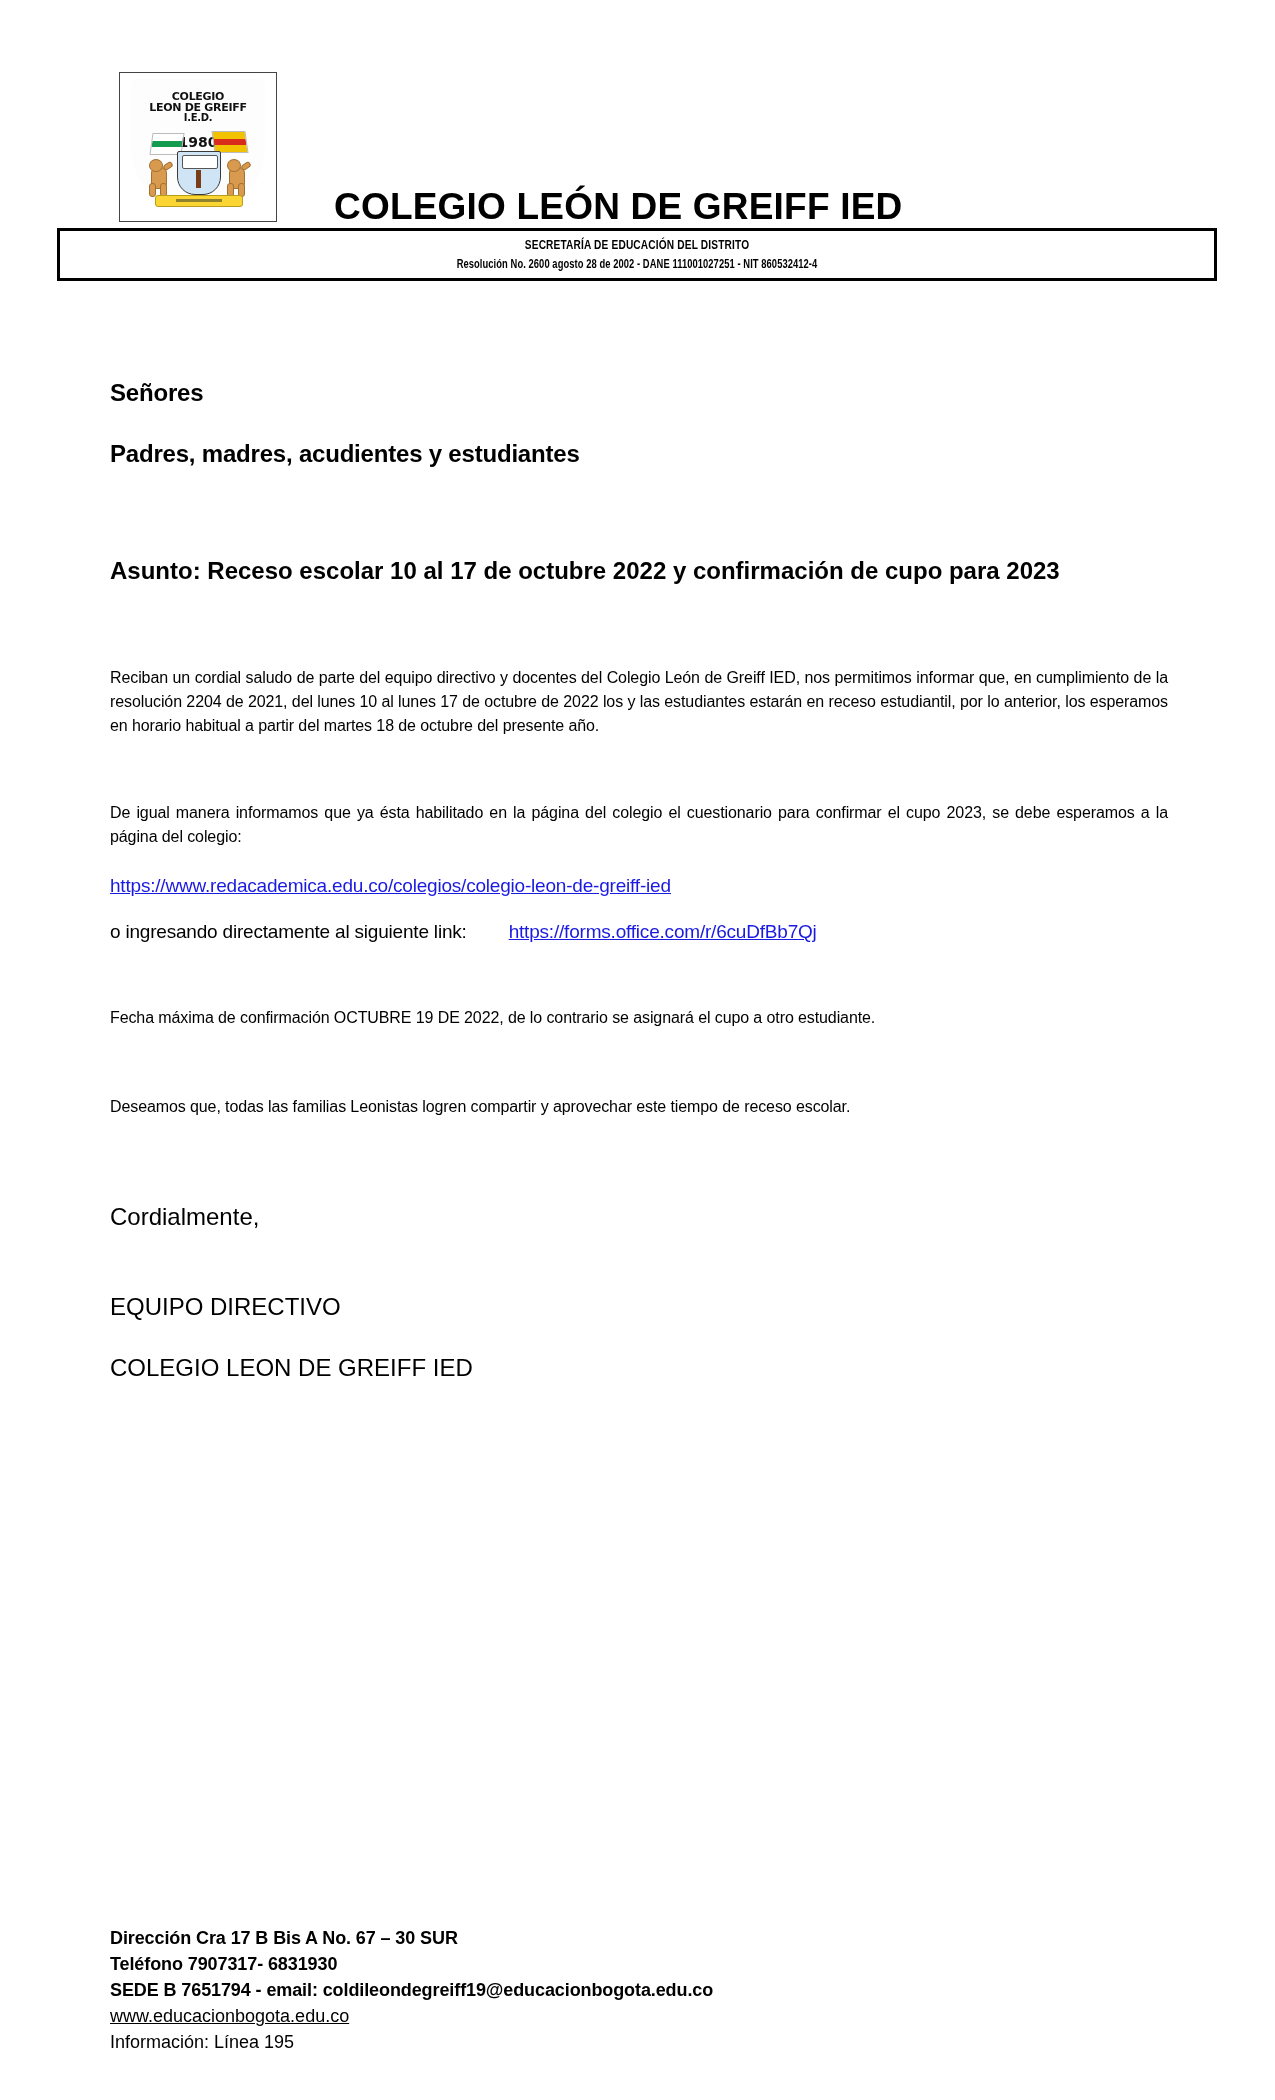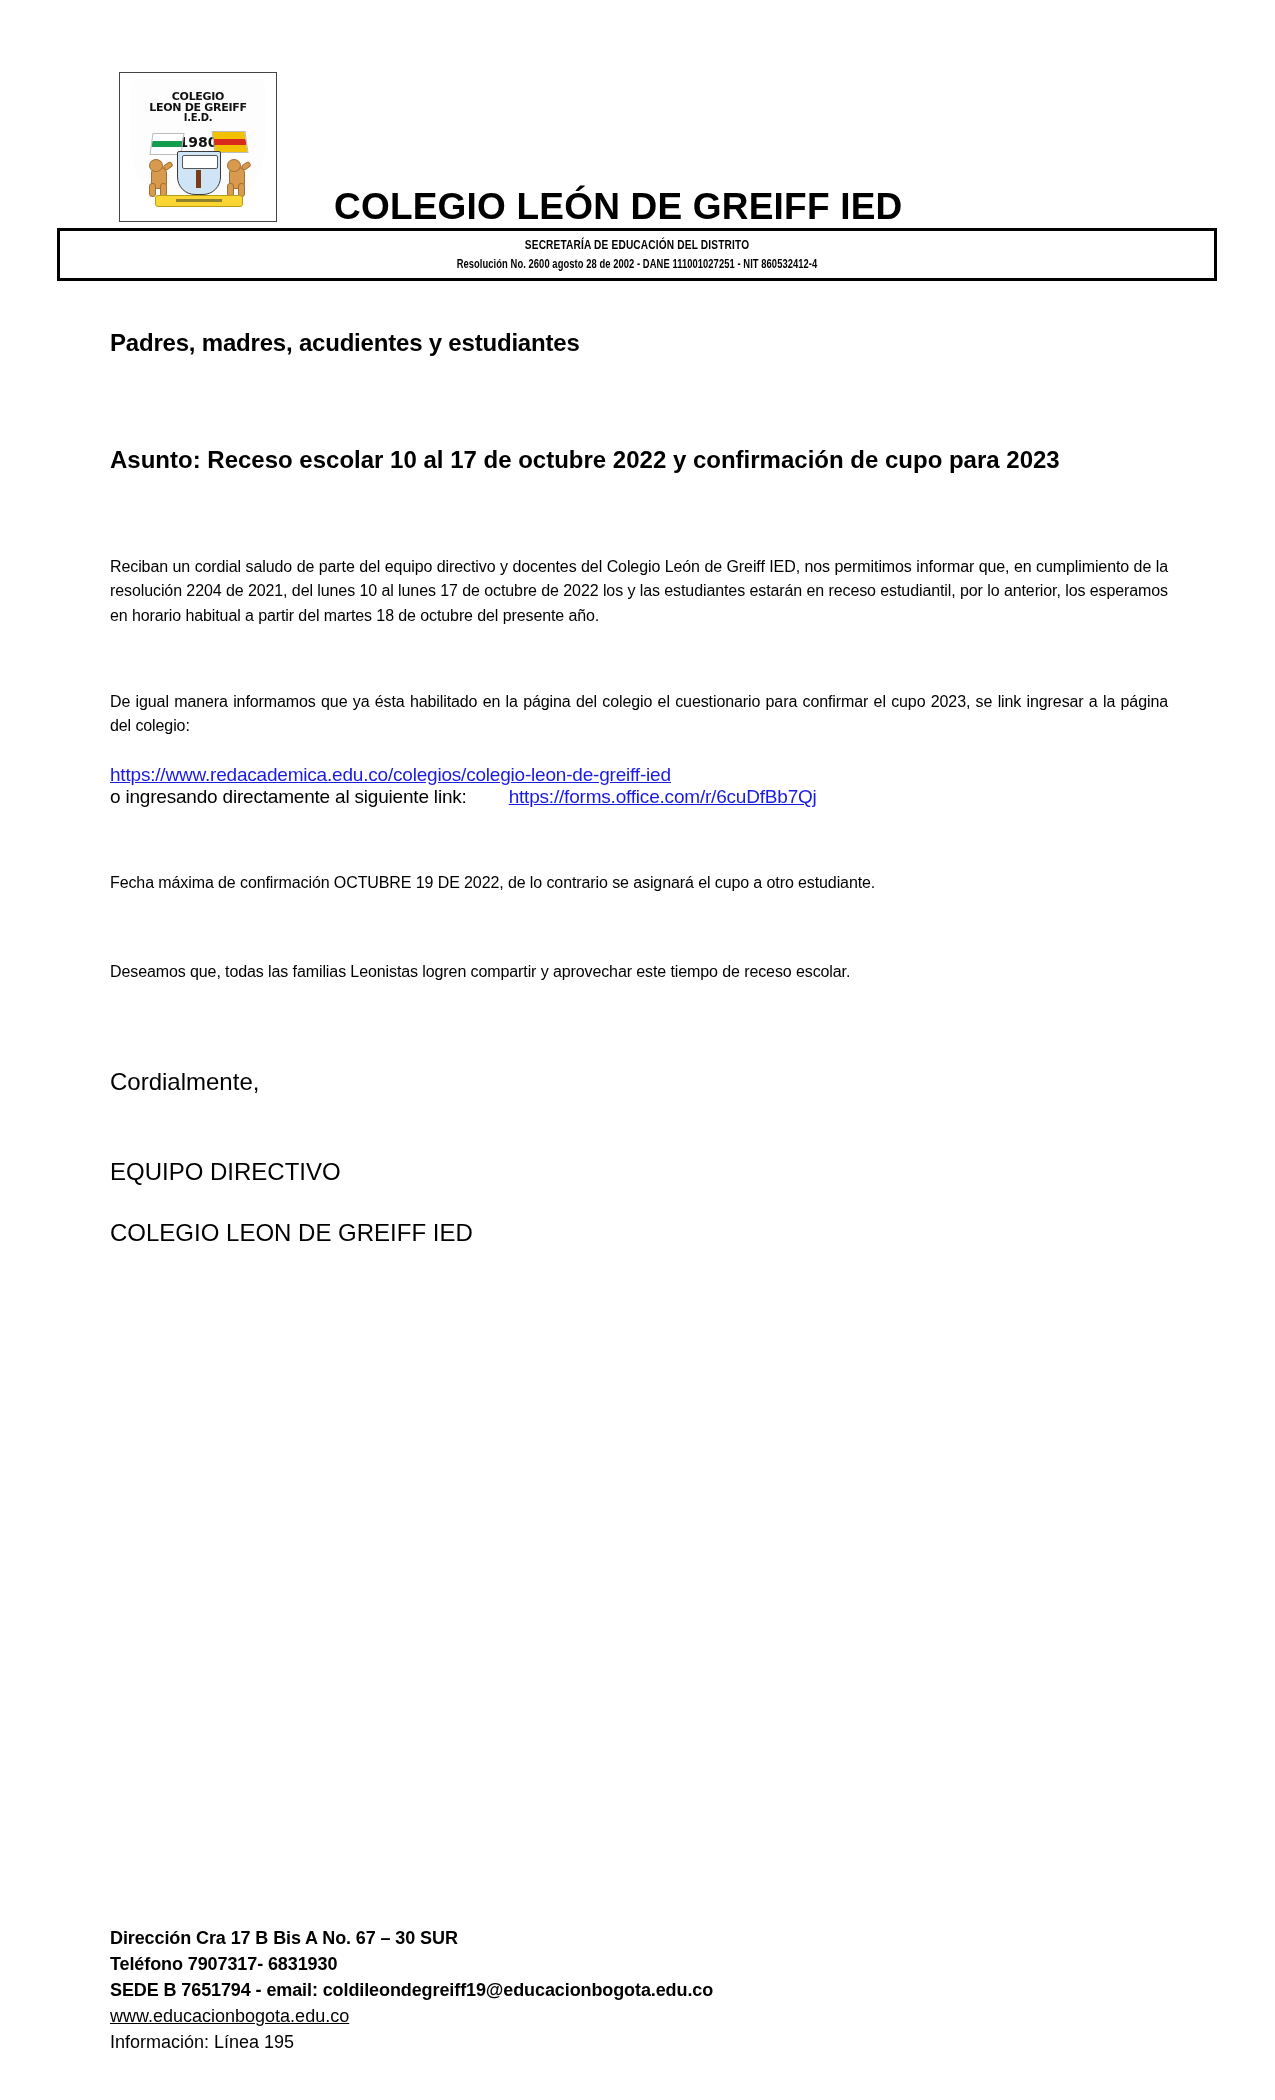--- a/index.html
+++ b/index.html
@@ -244,20 +244,21 @@
     font-family: "Liberation Sans", sans-serif;
     text-decoration: underline;
   }
   .link {
     color: #1a1ae0;
     text-decoration: underline;
     font-size: 19px;
     letter-spacing: -0.2px;
   }
   .link-row2 {
+    margin-top: 24px;
     font-size: 19px;
     display: flex;
     align-items: flex-end;
   }
   .link-row2 .lbl { letter-spacing: -0.2px; }
   .link-row2 .link { margin-left: 42px; }
 
   .closing { margin-top: 84px; font-size: 24px; }
   .sign1 { margin-top: 62px; font-size: 24px; }
   .sign2 { margin-top: 33px; font-size: 24px; }
@@ -323,28 +324,29 @@
   </div>
 
   <div class="sec-box">
     <div class="sec-line1">SECRETARÍA DE EDUCACIÓN DEL DISTRITO</div>
     <div class="sec-line2">Resolución No. 2600 agosto 28 de 2002 - DANE 111001027251 - NIT 860532412-4</div>
   </div>
 
   <div class="content">
 
 
+    <div class="b-bold senores">Señores</div>
 
     <div class="b-bold addressee">Padres, madres, acudientes y estudiantes</div>
 
     <div class="asunto">Asunto: Receso escolar 10 al 17 de octubre 2022 y confirmación de cupo para 2023</div>
 
     <p class="para p1">Reciban un cordial saludo de parte del equipo directivo y docentes del Colegio León de Greiff IED, nos permitimos informar que, en cumplimiento de la resolución 2204 de 2021, del lunes 10 al lunes 17 de octubre de 2022 los y las estudiantes estarán en receso estudiantil, por lo anterior, los esperamos en horario habitual a partir del martes 18 de octubre del presente año.</p>
 
-    <p class="para p2">De igual manera informamos que ya ésta habilitado en la página del colegio el cuestionario para confirmar el cupo 2023, se link ingresar a la página del colegio:</p>
+    <p class="para p2">De igual manera informamos que ya ésta habilitado en la página del colegio el cuestionario para confirmar el cupo 2023, se debe esperamos a la página del colegio:</p>
 
     <div class="link-row">
       <a class="link" href="#">https://www.redacademica.edu.co/colegios/colegio-leon-de-greiff-ied</a>
     </div>
 
     <div class="link-row2">
       <span class="lbl">o ingresando directamente al siguiente link:</span>
       <a class="link" href="#">https://forms.office.com/r/6cuDfBb7Qj</a>
     </div>
 

